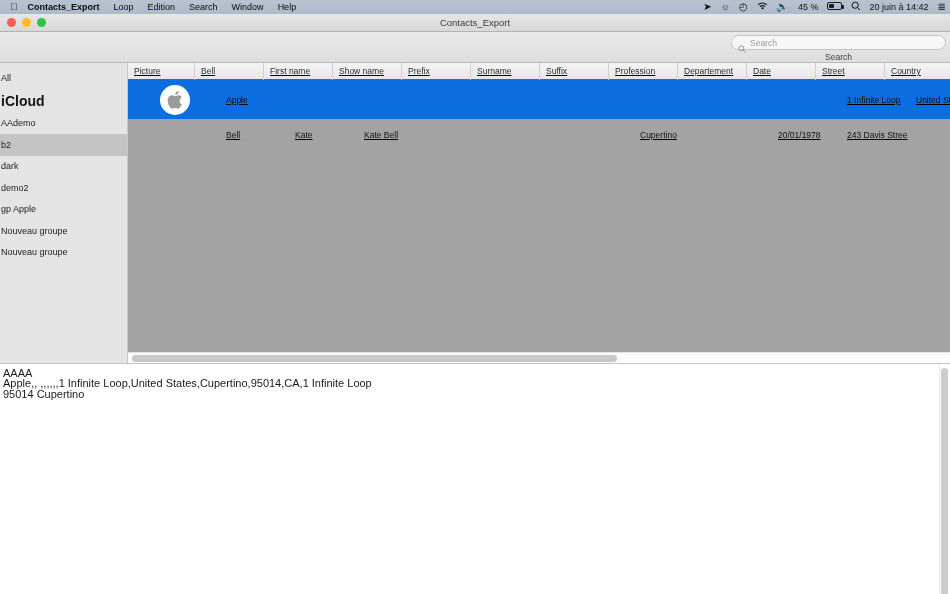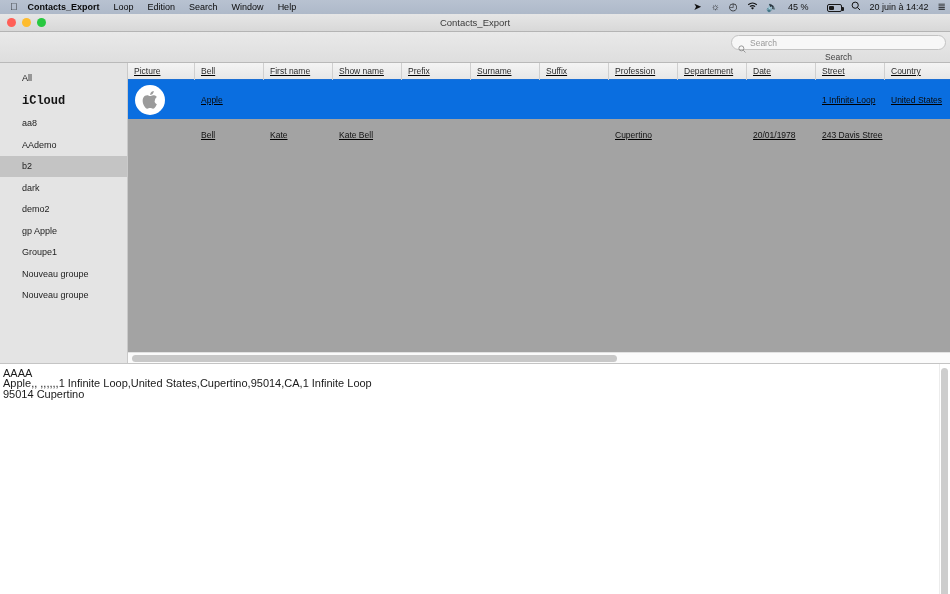--- a/index.html
+++ b/index.html
@@ -22,21 +22,21 @@
     margin: 0 10px 0 10px; font-size: 10px; line-height: 1;
   }
   .menubar .mb-item { margin-right: 14px; white-space: nowrap; }
   .menubar .mb-item.app-name { font-weight: bold; }
   .menubar-right {
     position: absolute; right: 4px; top: 0; height: 14px;
     display: flex; align-items: center; gap: 9px;
     font-size: 9px; color: #111;
   }
   .mb-icon { display: inline-block; line-height: 1; font-size: 10px; }
-  .battery-wrap { display: flex; align-items: flex-end; gap: 18px; }
+  .battery-wrap { display: flex; align-items: flex-start; gap: 8px; }
   .battery-shell {
     width: 15px; height: 8px; border: 1px solid #1a1a1a;
     border-radius: 2px; position: relative; display: inline-block;
   }
   .battery-shell::after {
     content: ""; position: absolute; right: -3px; top: 2px;
     width: 2px; height: 4px; background: #1a1a1a; border-radius: 0 1px 1px 0;
   }
   .battery-fill {
     position: absolute; left: 1px; top: 1px; bottom: 1px;
@@ -100,27 +100,26 @@
   }
   .sidebar {
     width: 128px; flex: none;
     background: #e4e4e4;
     border-right: 1px solid #c9c9c9;
     overflow: hidden;
     padding-top: 4px;
   }
   .side-item {
     height: 21.5px; display: flex; align-items: center;
-    padding-left: 22px; font-size: 9px; color: #1d1d1d;
+    padding-left: 1px; font-size: 9px; color: #1d1d1d;
     white-space: nowrap;
   }
   .side-item.header {
-    font-weight: bold; font-size: 12px; height: 24px;
+    font-weight: bold; font-size: 14px; height: 24px;
     color: #141414;
-    font-family: Liberation Mono, monospace;
   }
   .side-item.selected { background: #c4c4c4; }
 
   
   .table-area {
     flex: 1; position: relative; background: #a3a3a3;
     overflow: hidden;
     text-decoration: underline;
   }
   .col-headers {
@@ -130,21 +129,21 @@
     align-items: center;
   }
   .col-h {
     font-size: 8.5px; color: #2b2b2b;
     border-right: 1px solid #cfcfcf;
     height: 17px; display: flex; align-items: center;
     padding-left: 6px; flex: none; overflow: hidden;
     white-space: nowrap;
   }
   .rows { position: relative; }
-  .trow { display: flex; align-items: center; position: relative; }
+  .trow { display: flex; align-items: center; position: relative; padding-left: 25px; }
   .trow.r-selected { background: #0a6ee0; height: 39px; }
   .trow.r-plain { height: 31px; }
   .cell {
     font-size: 8.5px; color: #111; flex: none;
     padding-left: 6px; white-space: nowrap; overflow: hidden;
   }
   .trow.r-selected .cell { color: #0b0b0b; }
   .avatar {
     width: 30px; height: 30px; border-radius: 50%;
     background: #ffffff; display: flex; align-items: center;
@@ -250,27 +249,25 @@
       </div>
       <div class="search-caption">Search</div>
     </div>
   </div>
 
   <div class="body-area">
 
     <div class="sidebar">
       <div class="side-item">All</div>
       <div class="side-item header">iCloud</div>
-      <div class="side-item">aa8</div>
       <div class="side-item">AAdemo</div>
       <div class="side-item selected">b2</div>
       <div class="side-item">dark</div>
       <div class="side-item">demo2</div>
       <div class="side-item">gp Apple</div>
-      <div class="side-item">Groupe1</div>
       <div class="side-item">Nouveau groupe</div>
       <div class="side-item">Nouveau groupe</div>
     </div>
 
     <div class="table-area">
 
       <div class="col-headers">
         <div class="col-h" style="width:67px">Picture</div>
         <div class="col-h" style="width:69px">Bell</div>
         <div class="col-h" style="width:69px">First name</div>

